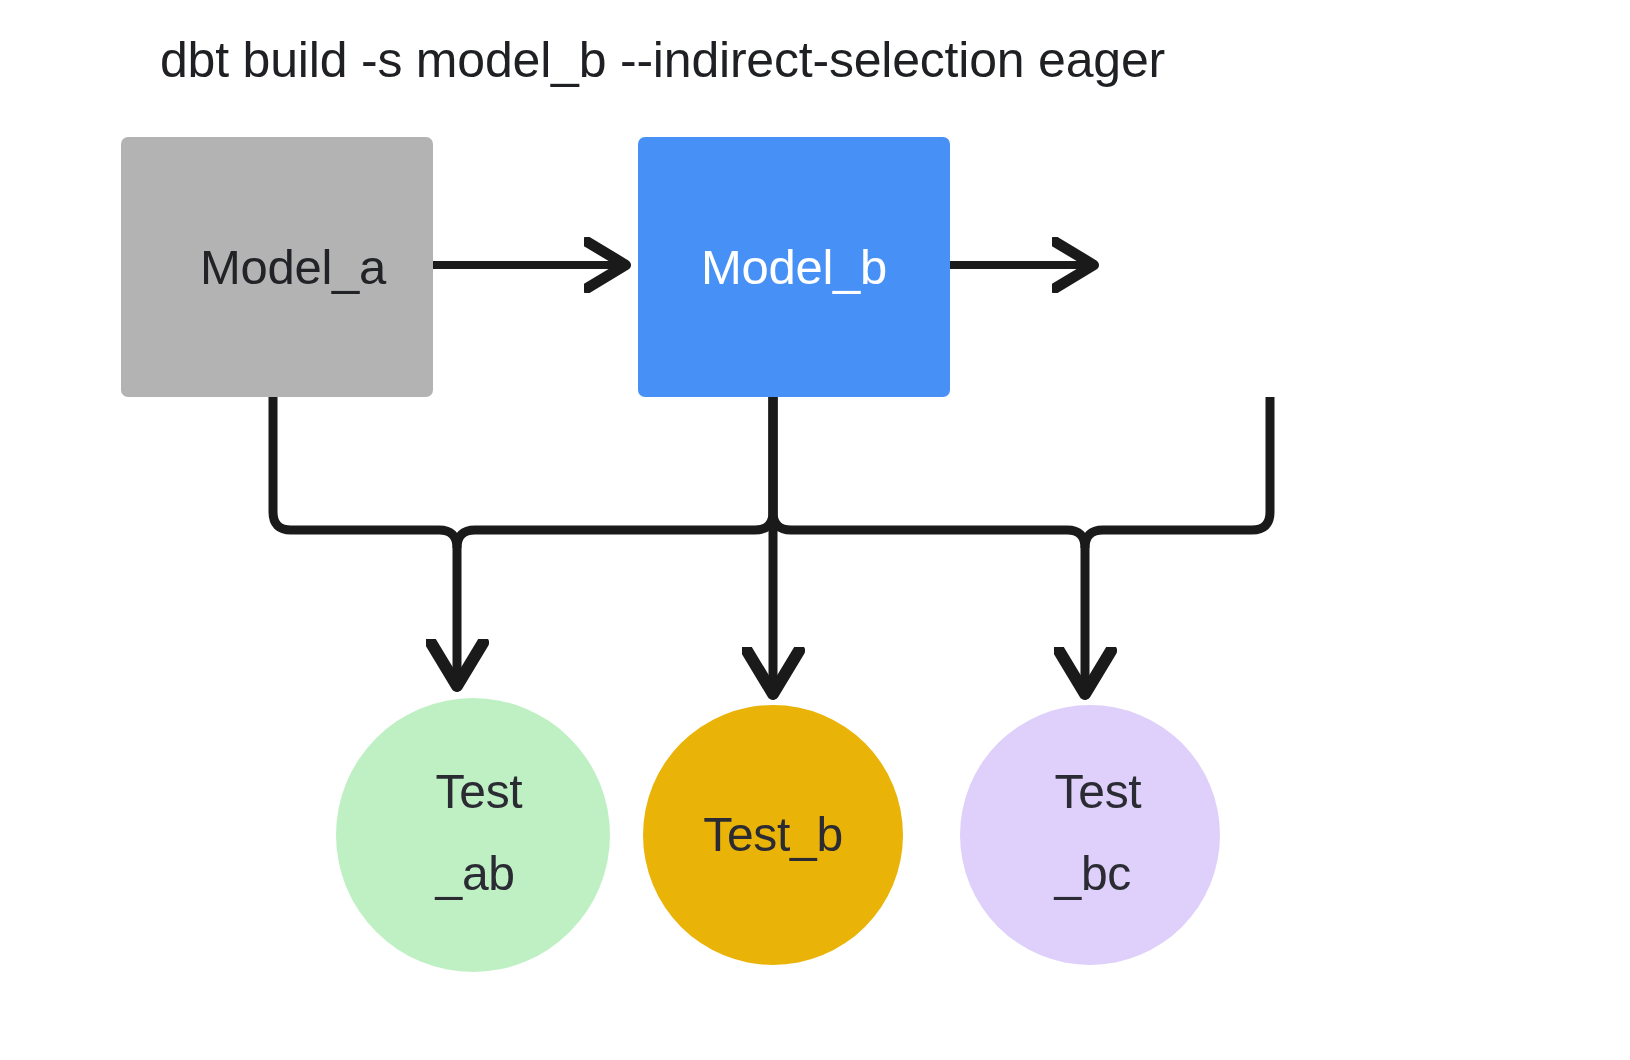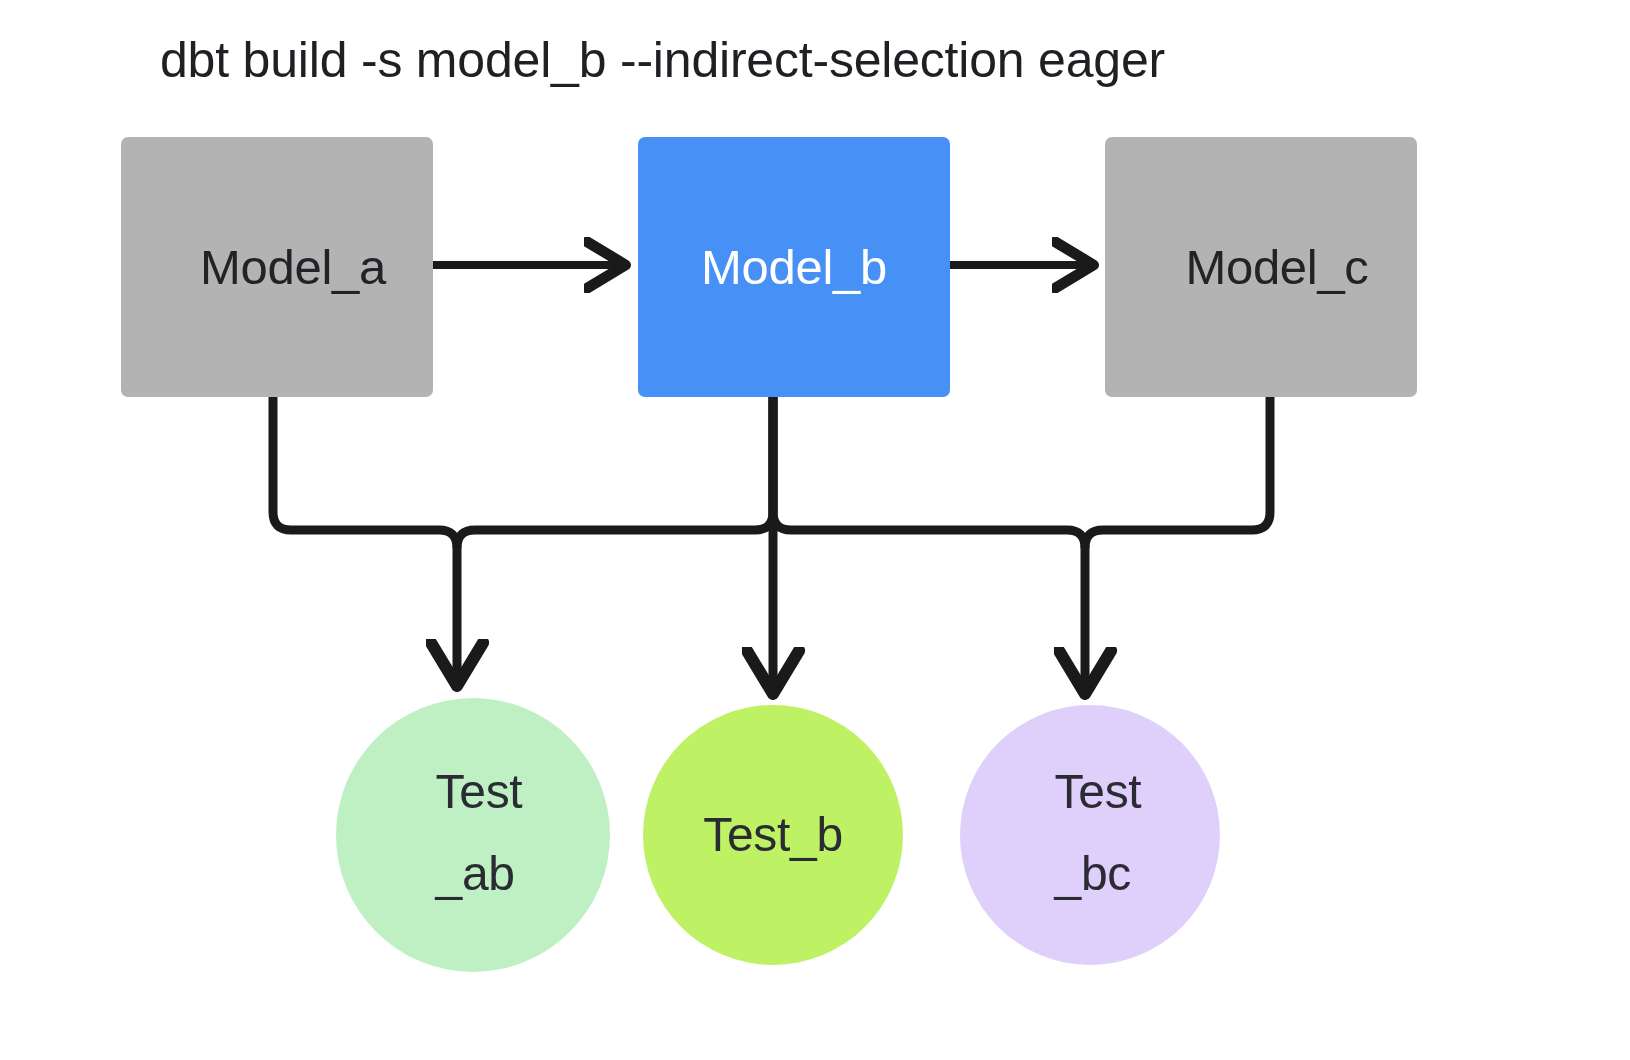--- a/index.html
+++ b/index.html
@@ -123,29 +123,26 @@
   </svg>
 
   <div class="model-node" id="node-model-a" style="background: rgb(179, 179, 179);">
     <span class="model-label" style="color: rgb(34, 35, 38);">Model_a</span>
   </div>
 
   <div class="model-node" id="node-model-b" style="background: rgb(71, 144, 245);">
     <span class="model-label" style="color: rgb(255, 255, 255);">Model_b</span>
   </div>
 
-  <div class="model-node" id="node-model-c" style="background: rgb(179, 179, 179);">
-    <span class="model-label" style="color: rgb(34, 35, 38);">Model_c</span>
-  </div>
 
   <div class="test-node" id="node-test-ab" style="background: rgb(191, 240, 196);">
     <span class="test-label" style="color: rgb(43, 43, 51);">Test<br>_ab</span>
   </div>
 
-  <div class="test-node" id="node-test-b" style="background: #bef264;">
+  <div class="test-node" id="node-test-b" style="background: #eab308;">
     <span class="test-label" style="color: rgb(43, 43, 51);">Test_b</span>
   </div>
 
   <div class="test-node" id="node-test-bc" style="background: rgb(222, 208, 250);">
     <span class="test-label" style="color: rgb(43, 43, 51);">Test<br>_bc</span>
   </div>
 
 </div>
 
 </body></html>

